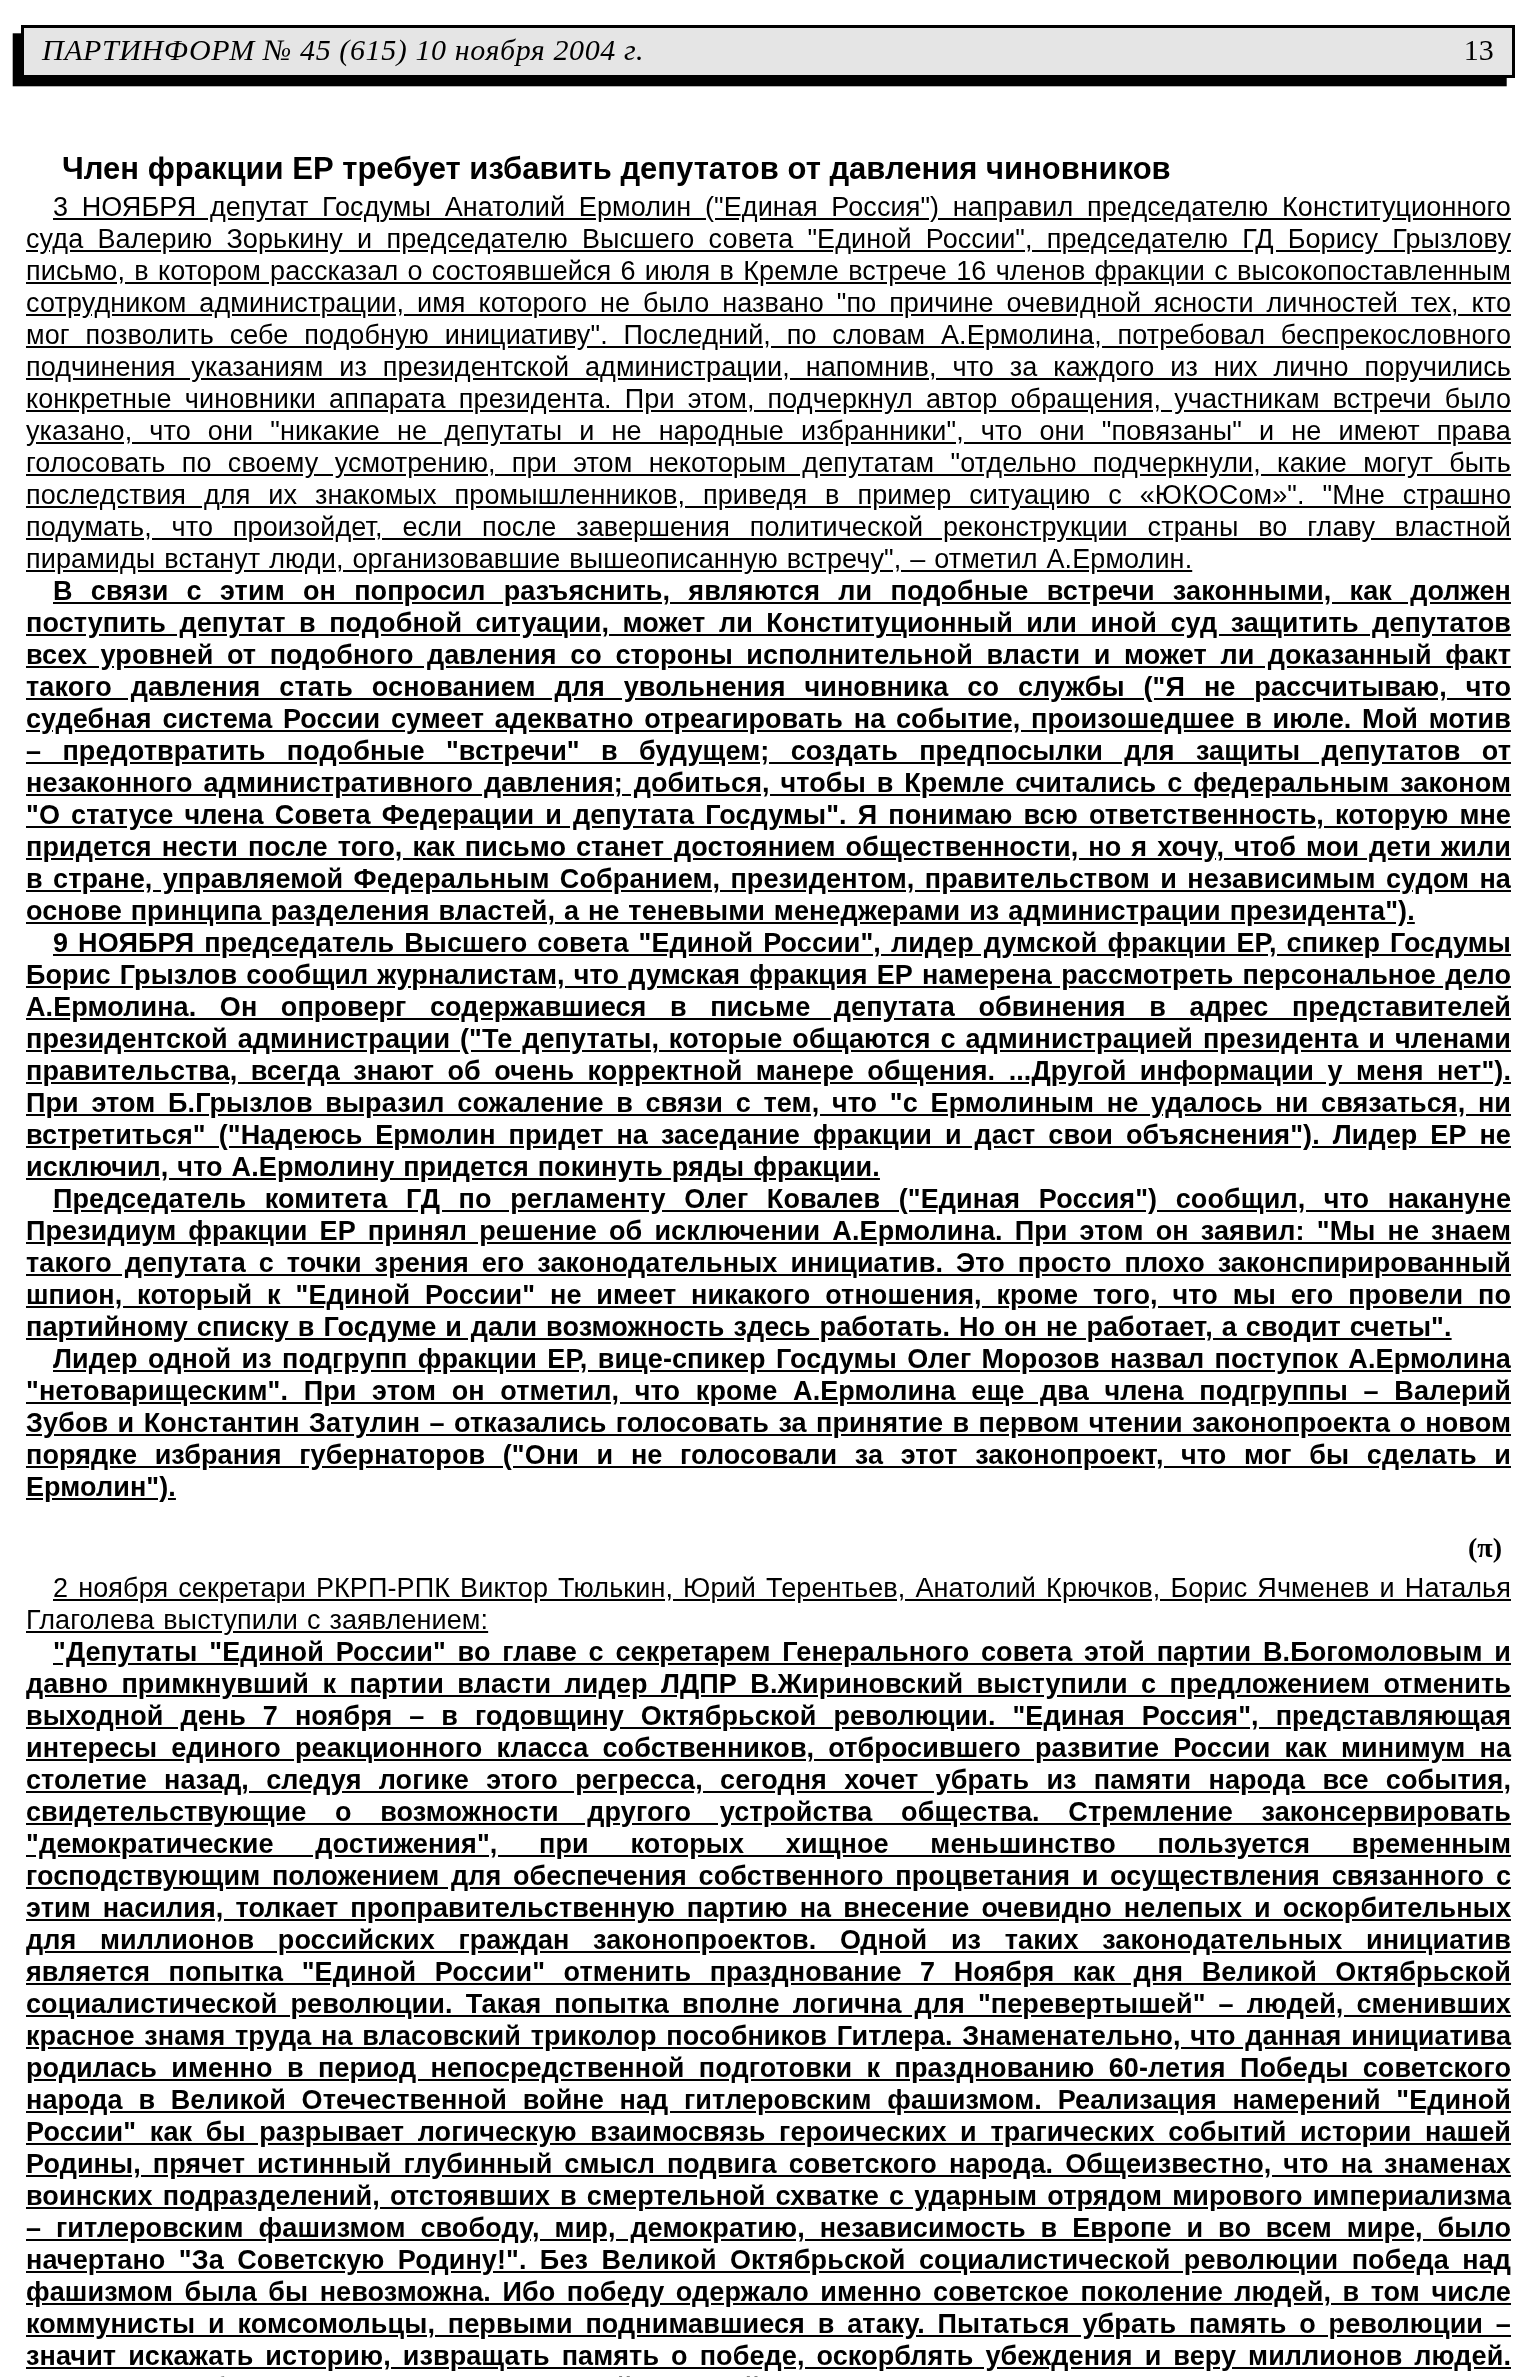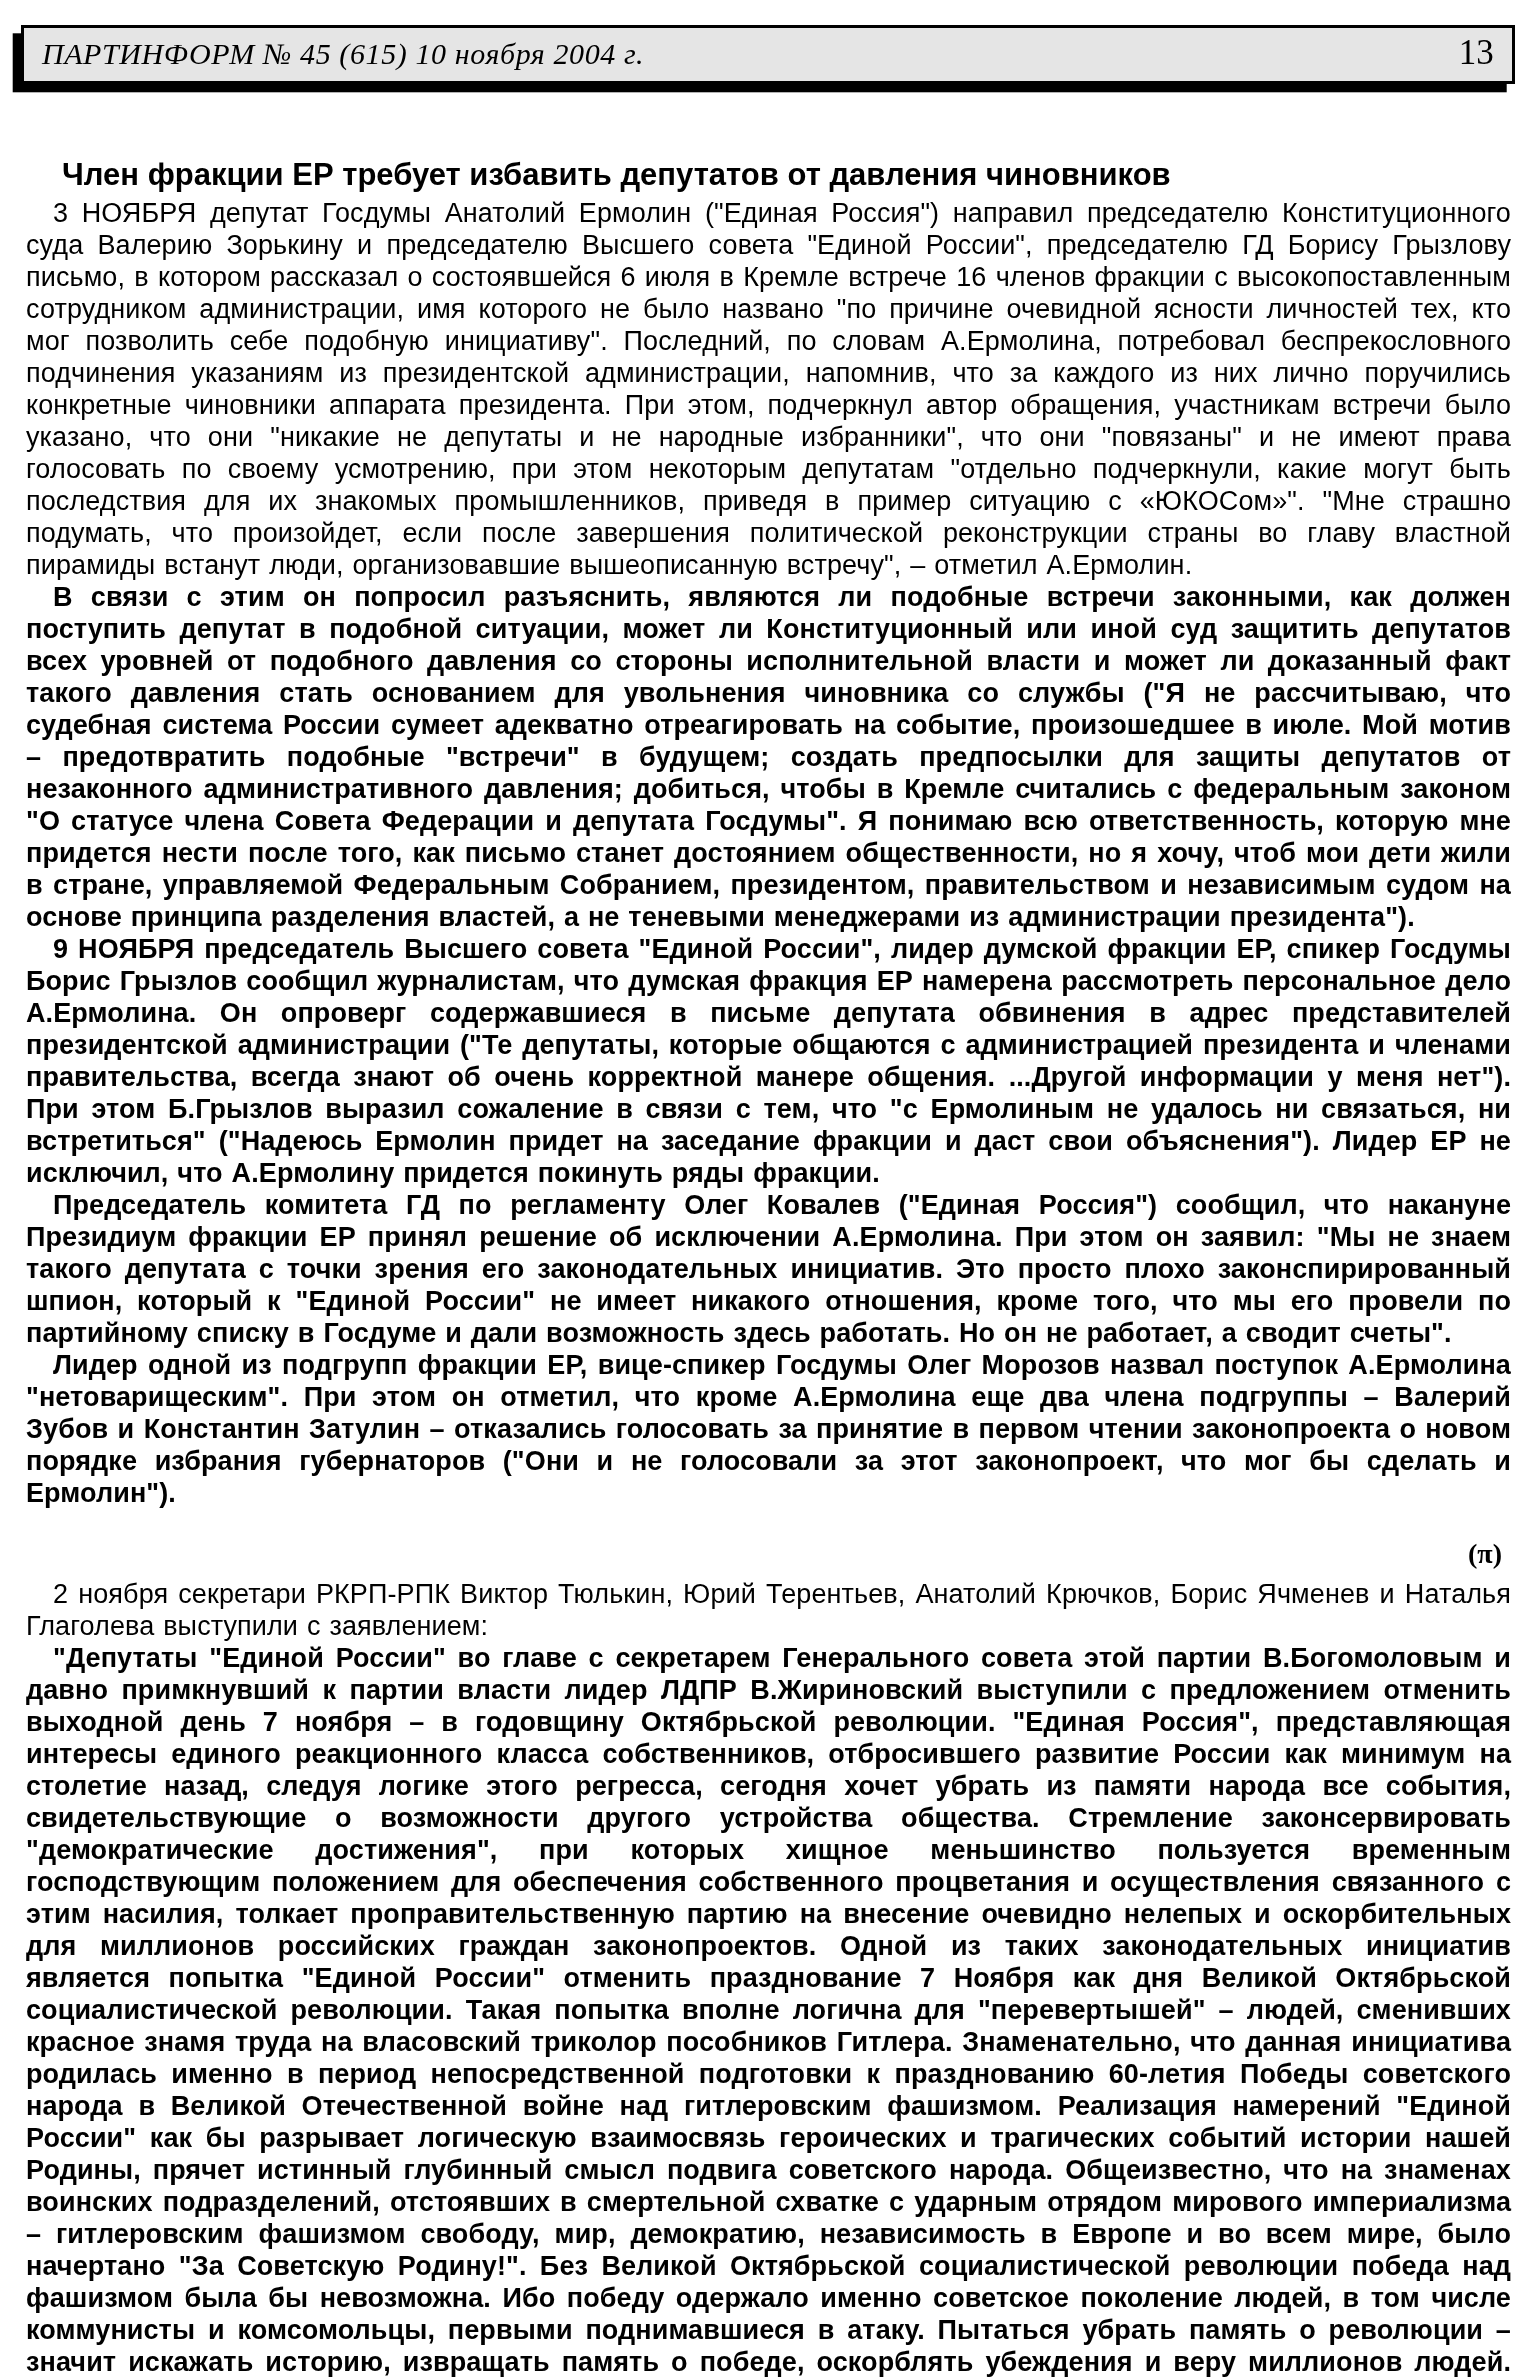--- a/index.html
+++ b/index.html
@@ -32,21 +32,21 @@
   }
   .header-title {
     font-family: "Liberation Serif", serif;
     font-style: italic;
     font-size: 30px;
     letter-spacing: 0.6px;
     white-space: nowrap;
   }
   .header-page {
     font-family: "Liberation Serif", serif;
-    font-size: 35px;
+    font-size: 30px;
   }
   .article-title {
     margin: 4px;
     padding-left: 32px;
     font-size: 31px;
     font-weight: bold;
     line-height: 37px;
   }
   .article-title.first {
     margin-top: 72px;
@@ -61,20 +61,21 @@
     text-align: justify;
     text-indent: 27px;
     letter-spacing: 0.1px;
     word-spacing: 1.3px;
   }
   .para.bold {
     font-weight: bold;
   }
   .article-body {
     margin-top: 0;
+    text-decoration: underline;
   }
   .sign {
     margin: 29.5px 0 7.7px 0;
     padding-right: 9px;
     text-align: right;
     font-size: 28px;
     font-weight: bold;
     font-family: "Liberation Serif", serif;
   }
 </style>

